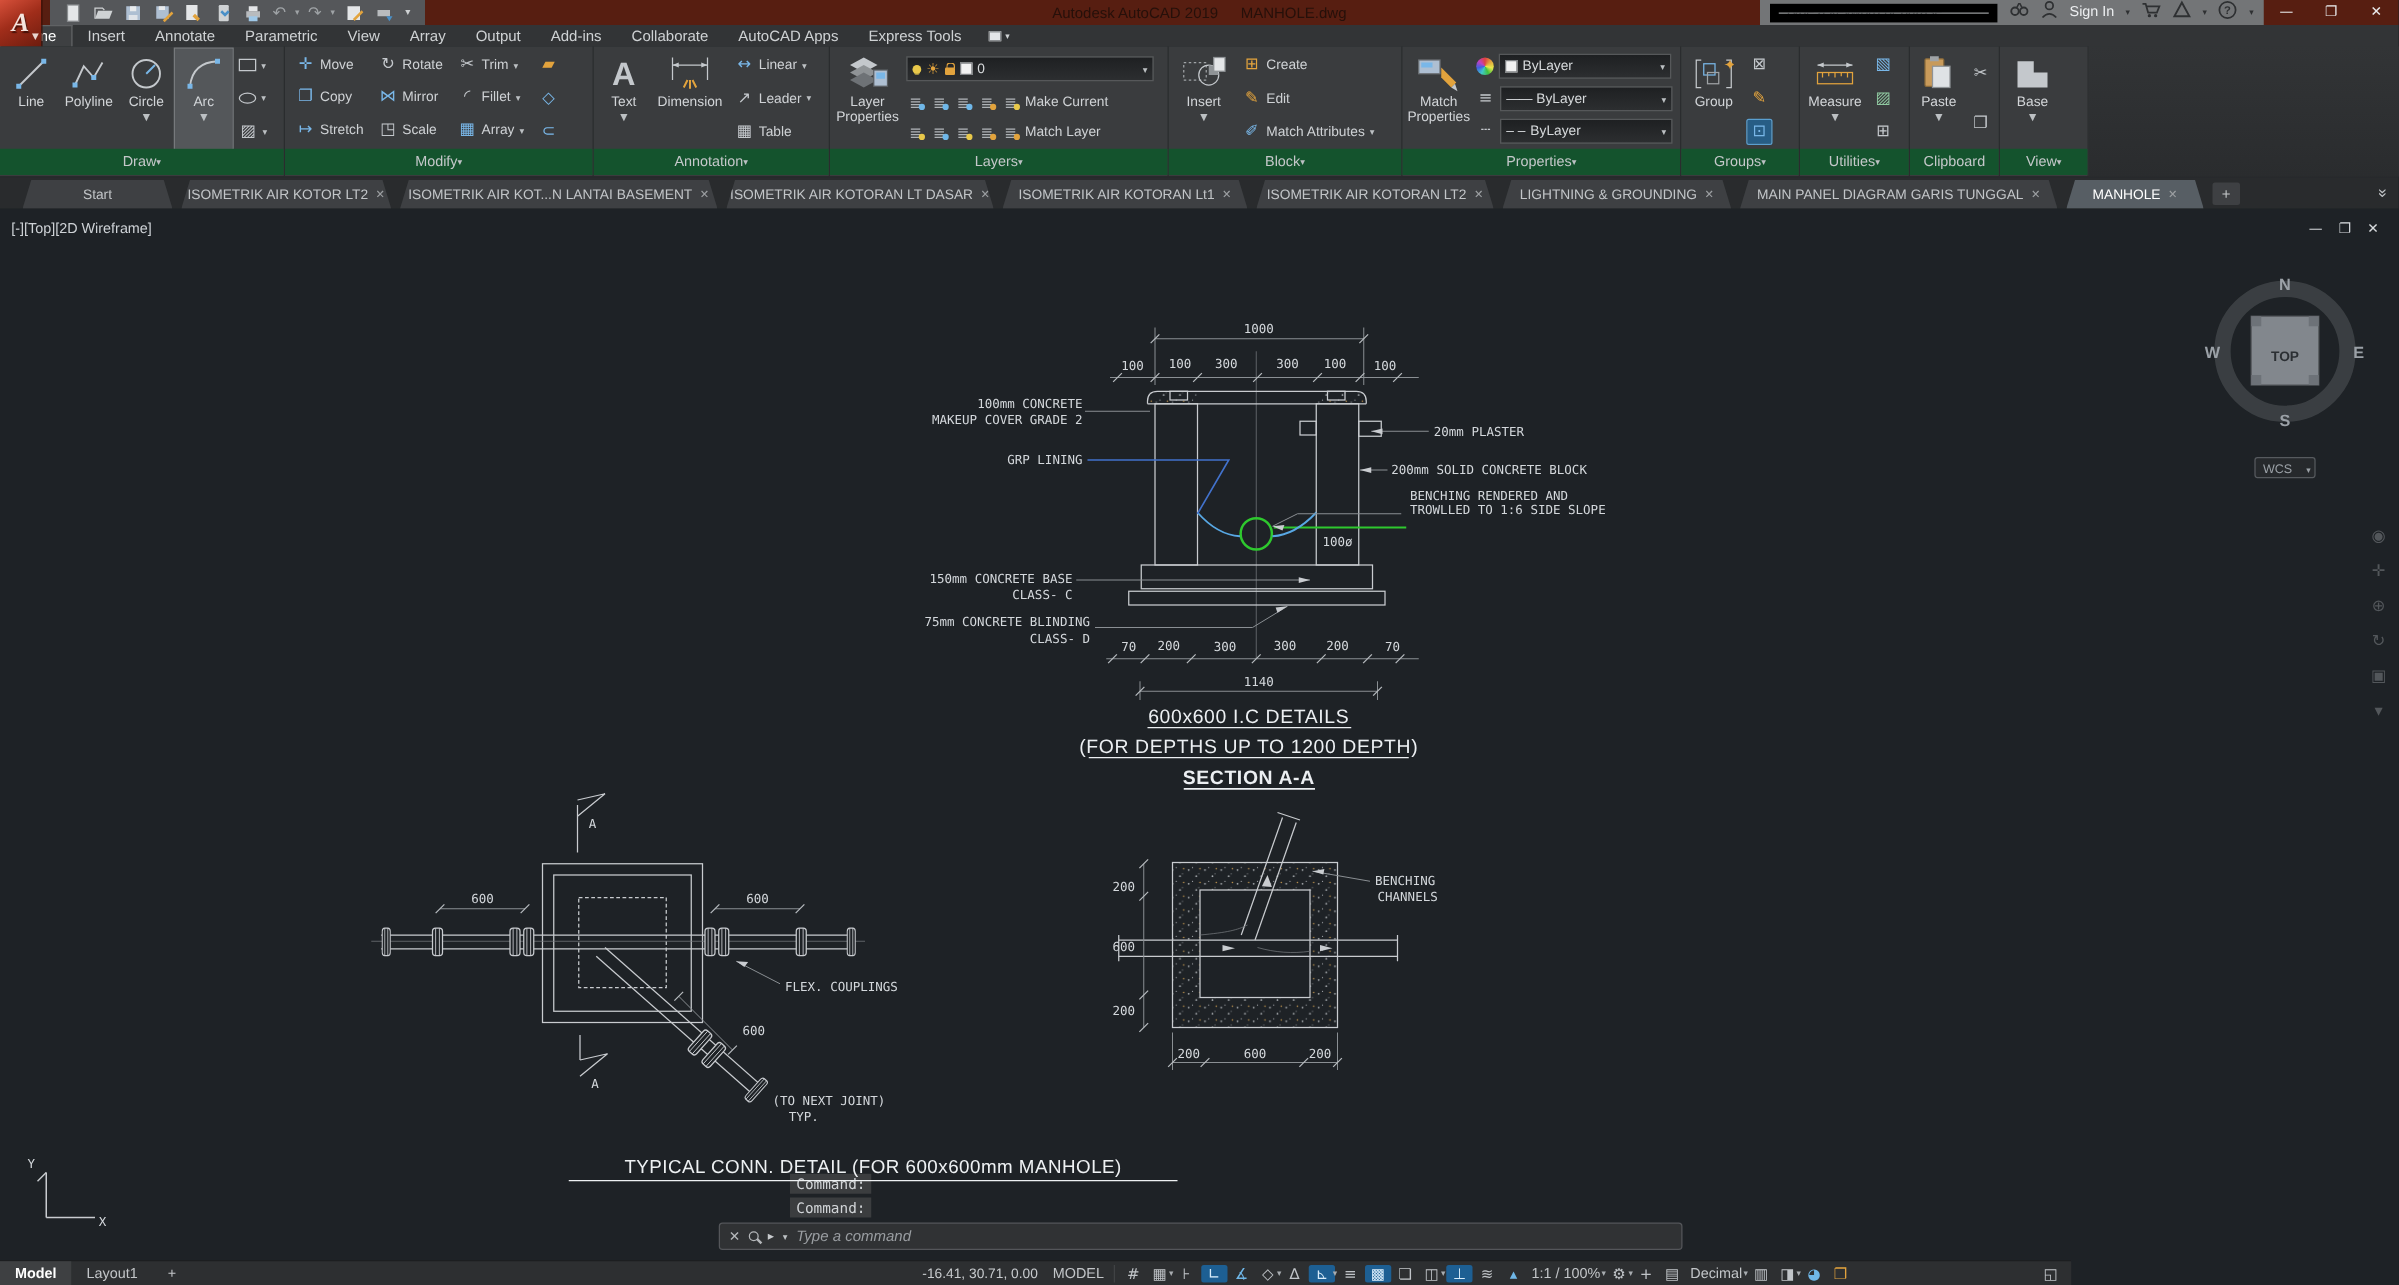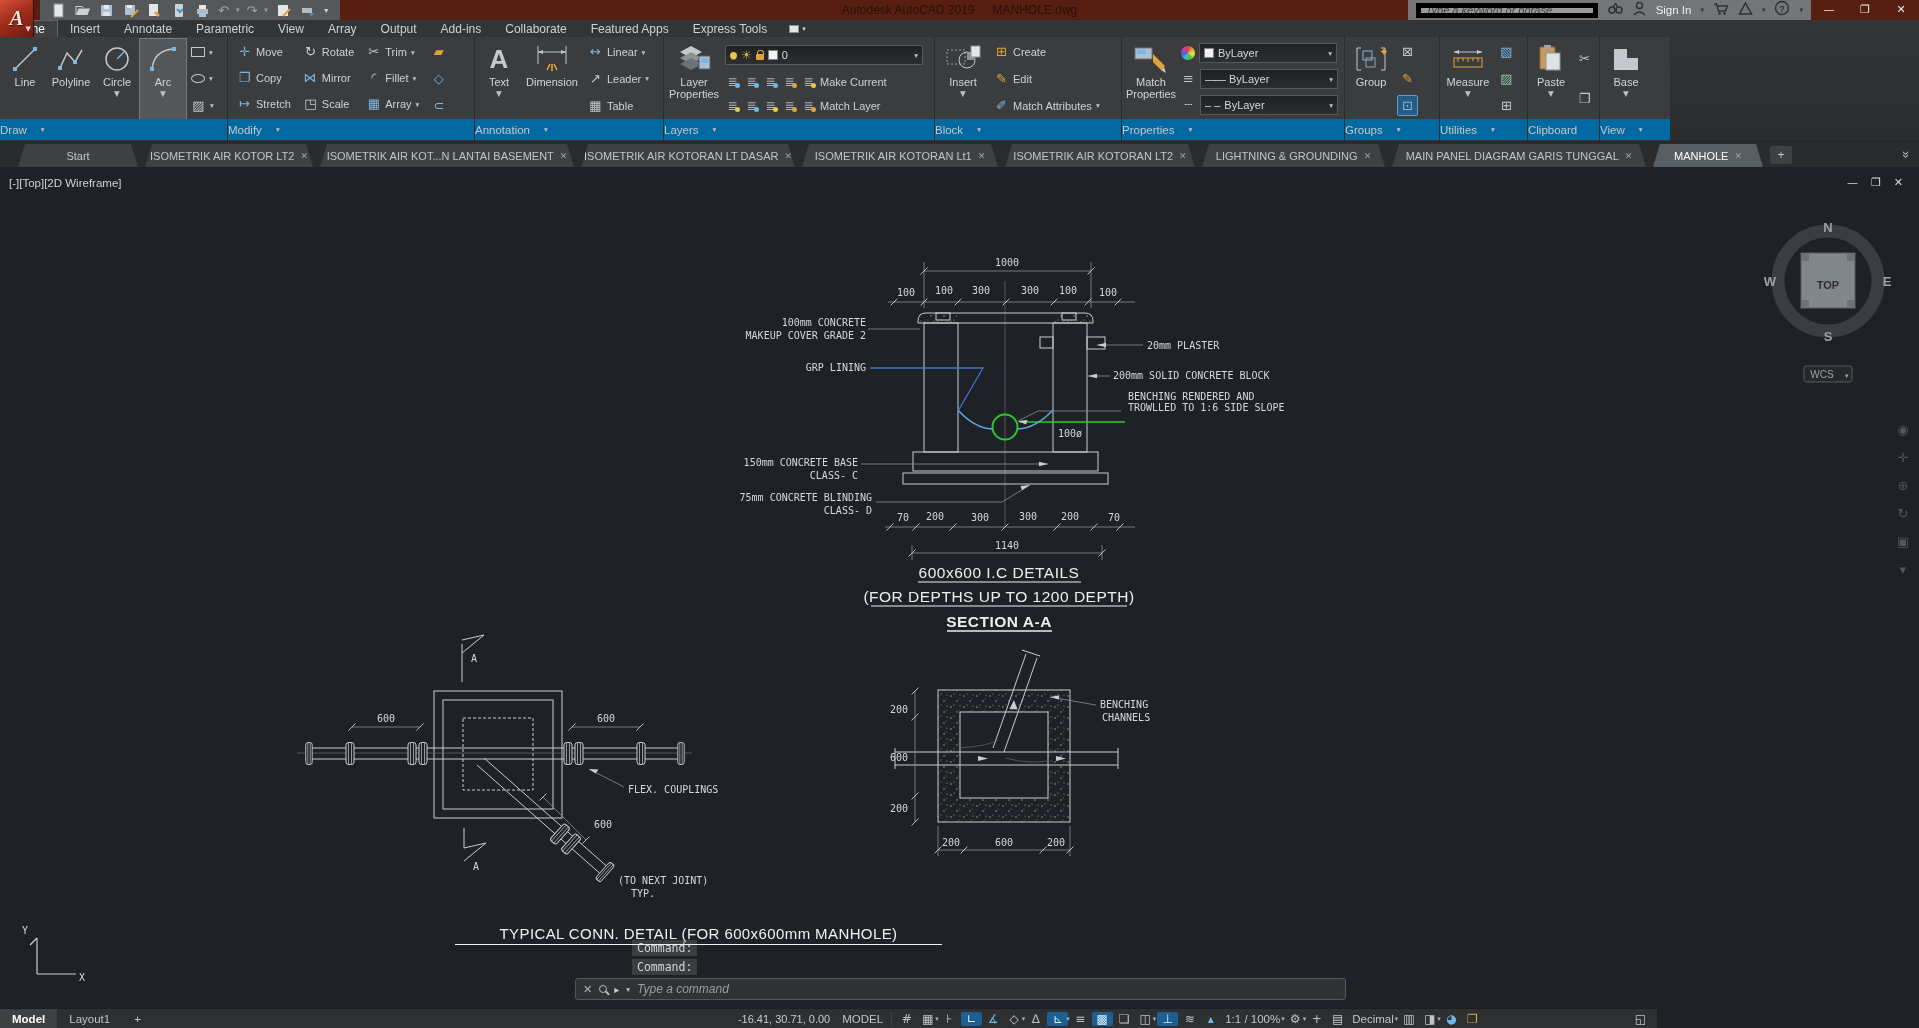--- a/index.html
+++ b/index.html
@@ -9,39 +9,39 @@
   
   .tbar{position:absolute;top:0;left:0;width:1919px;height:20px;background:#571e11}
   .applogo{position:absolute;left:0;top:0;width:34px;height:37px;z-index:30;background:linear-gradient(150deg,#d6503a,#a02d1a 45%,#6e1c0e);display:flex;align-items:center;justify-content:center;border-right:1px solid #3a0f06}
   .applogo .a{font-family:"Liberation Serif",serif;font-style:italic;font-weight:bold;font-size:21px;color:#f4e4de;text-shadow:1px 1px 1px #401008}
   .applogo .crt{position:absolute;right:2px;bottom:4px;color:#e8d5cf;font-size:7px}
   .qat{position:absolute;left:40px;top:0;height:20px;display:flex;align-items:center;gap:7px;background:#55575a;padding:0 10px;z-index:5}
   .qi{display:flex;align-items:center;justify-content:center;width:17px;height:17px}
   .qg{font-size:13px;color:#9fa3a6;line-height:15px;font-family:"DejaVu Sans",sans-serif}
   .ttl{position:absolute;left:0;top:0;width:100%;height:20px;display:flex;align-items:center;justify-content:center;gap:18px;color:#26100a;font-size:12px;z-index:1}
   .trt{position:absolute;right:108px;top:0;height:20px;display:flex;align-items:center;gap:9px;background:#737577;padding:0 8px;z-index:6}
-  .srch{width:182px;height:15px;background:#989a9c;border:5px solid #000000;font-style:italic;font-size:11px;color:#3a3c3e;padding:0 5px;font-family:"Liberation Sans",sans-serif}
+  .srch{width:182px;height:15px;background:#989a9c;border:7px solid #000000;font-style:italic;font-size:11px;color:#3a3c3e;padding:0 5px;font-family:"Liberation Sans",sans-serif}
   .srch::placeholder{color:#3f4143;font-style:italic}
   .signin{color:#eceef0;font-size:11.5px}
   .tinycrt{color:#2e3032;font-size:7px}
   .winb{position:absolute;right:0;top:0;height:20px;display:flex;z-index:7}
   .winb span{width:36px;text-align:center;line-height:20px;color:#e9ebed;font-size:11px;font-family:"DejaVu Sans",sans-serif}
 
   
   .mbar{position:absolute;top:20px;left:0;width:1919px;height:17px;background:#323436;display:flex;align-items:stretch;font-size:12px;color:#cfd2d4;z-index:4}
   .mtab{padding:0 12px;display:flex;align-items:center}
   .mtab.act{background:#3e4042;border:1px solid #606264;border-bottom:none;color:#fff}
   .ropt{display:flex;align-items:center;gap:3px;margin-left:10px}
   .ropt .bx{width:10px;height:8px;background:#e4e6e8;border:1px solid #8a8d90}
 
   
   .ribbon{position:absolute;top:37px;left:0;width:1919px;height:105px;display:flex;background:#3a3c3e;border-bottom:1px solid #232527}
   .panel{display:flex;flex-direction:column;border-right:1px solid #2a2c2e;flex:none}
   .pbody{height:82px;display:flex;align-items:stretch;padding:2px 2px 0 2px}
-  .plabel{height:21px;background:#0369a1;color:#c5c8ca;font-size:11.5px;display:flex;align-items:center;gap:14px}
+  .plabel{height:21px;background:#14532d;color:#c5c8ca;font-size:11.5px;display:flex;align-items:center;justify-content:center;gap:0}
   .bb{width:46px;display:flex;flex-direction:column;align-items:center;color:#d2d5d8;font-size:11px;line-height:12px;text-align:center;padding-top:3px}
   .bb .bic{height:34px;display:flex;align-items:center;justify-content:center}
   .bb.hl{background:#54575a;outline:1px solid #7d8añ?,#7d8184;outline:1px solid #76797c}
   .mini{display:flex;flex-direction:column;justify-content:space-around;padding:0 3px}
   .sbtn{display:flex;align-items:center;gap:4px;height:19px;color:#cfd2d5;font-size:11px;padding:0 2px;white-space:nowrap}
   .gi{font-size:13px;line-height:14px;color:#c4c8cc;font-family:"DejaVu Sans",sans-serif;width:15px;text-align:center;display:inline-block}
   .cy{color:#79b7e8}.org{color:#e2a33d}
   .crt{font-size:7.5px;color:#bcc0c3;font-family:"DejaVu Sans",sans-serif}
   .mgrid{display:grid;grid-template-columns:auto auto auto;grid-auto-rows:26px;column-gap:8px;align-items:center;padding:0 5px}
   .lcol{display:flex;flex-direction:column;justify-content:space-around;padding:1px 3px;flex:1}
@@ -225,21 +225,21 @@
 <div class="mbar">
   <div class="mtab act">Home</div>
   <div class="mtab">Insert</div>
   <div class="mtab">Annotate</div>
   <div class="mtab">Parametric</div>
   <div class="mtab">View</div>
   <div class="mtab">Array</div>
   <div class="mtab">Output</div>
   <div class="mtab">Add-ins</div>
   <div class="mtab">Collaborate</div>
-  <div class="mtab">Featured Apps</div>
+  <div class="mtab">AutoCAD Apps</div>
   <div class="mtab">Express Tools</div>
   <div class="ropt">
       <span class="bx"></span>
       <span class="tinycrt" style="color:#cfd2d4">▾</span>
     </div>
 </div>
 
 <div class="ribbon">
 
   <div class="panel" style="width:228px">

